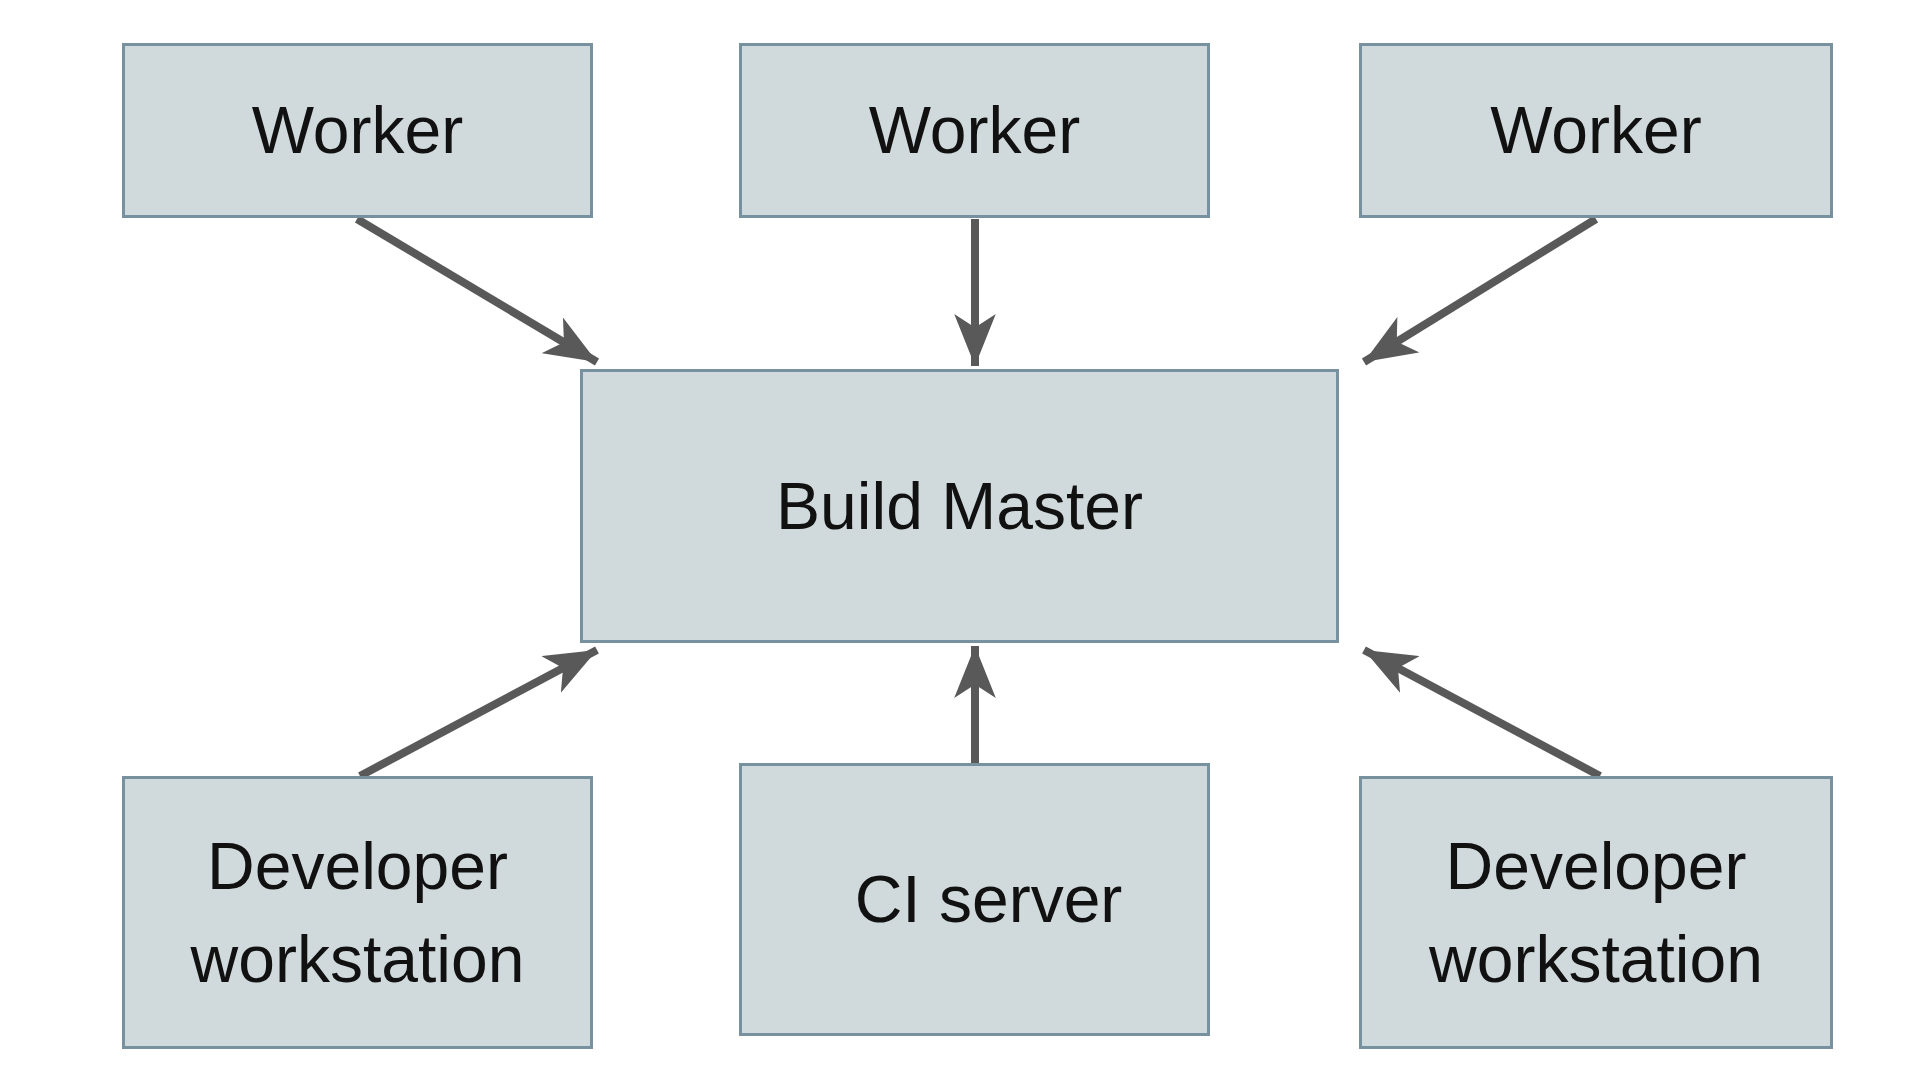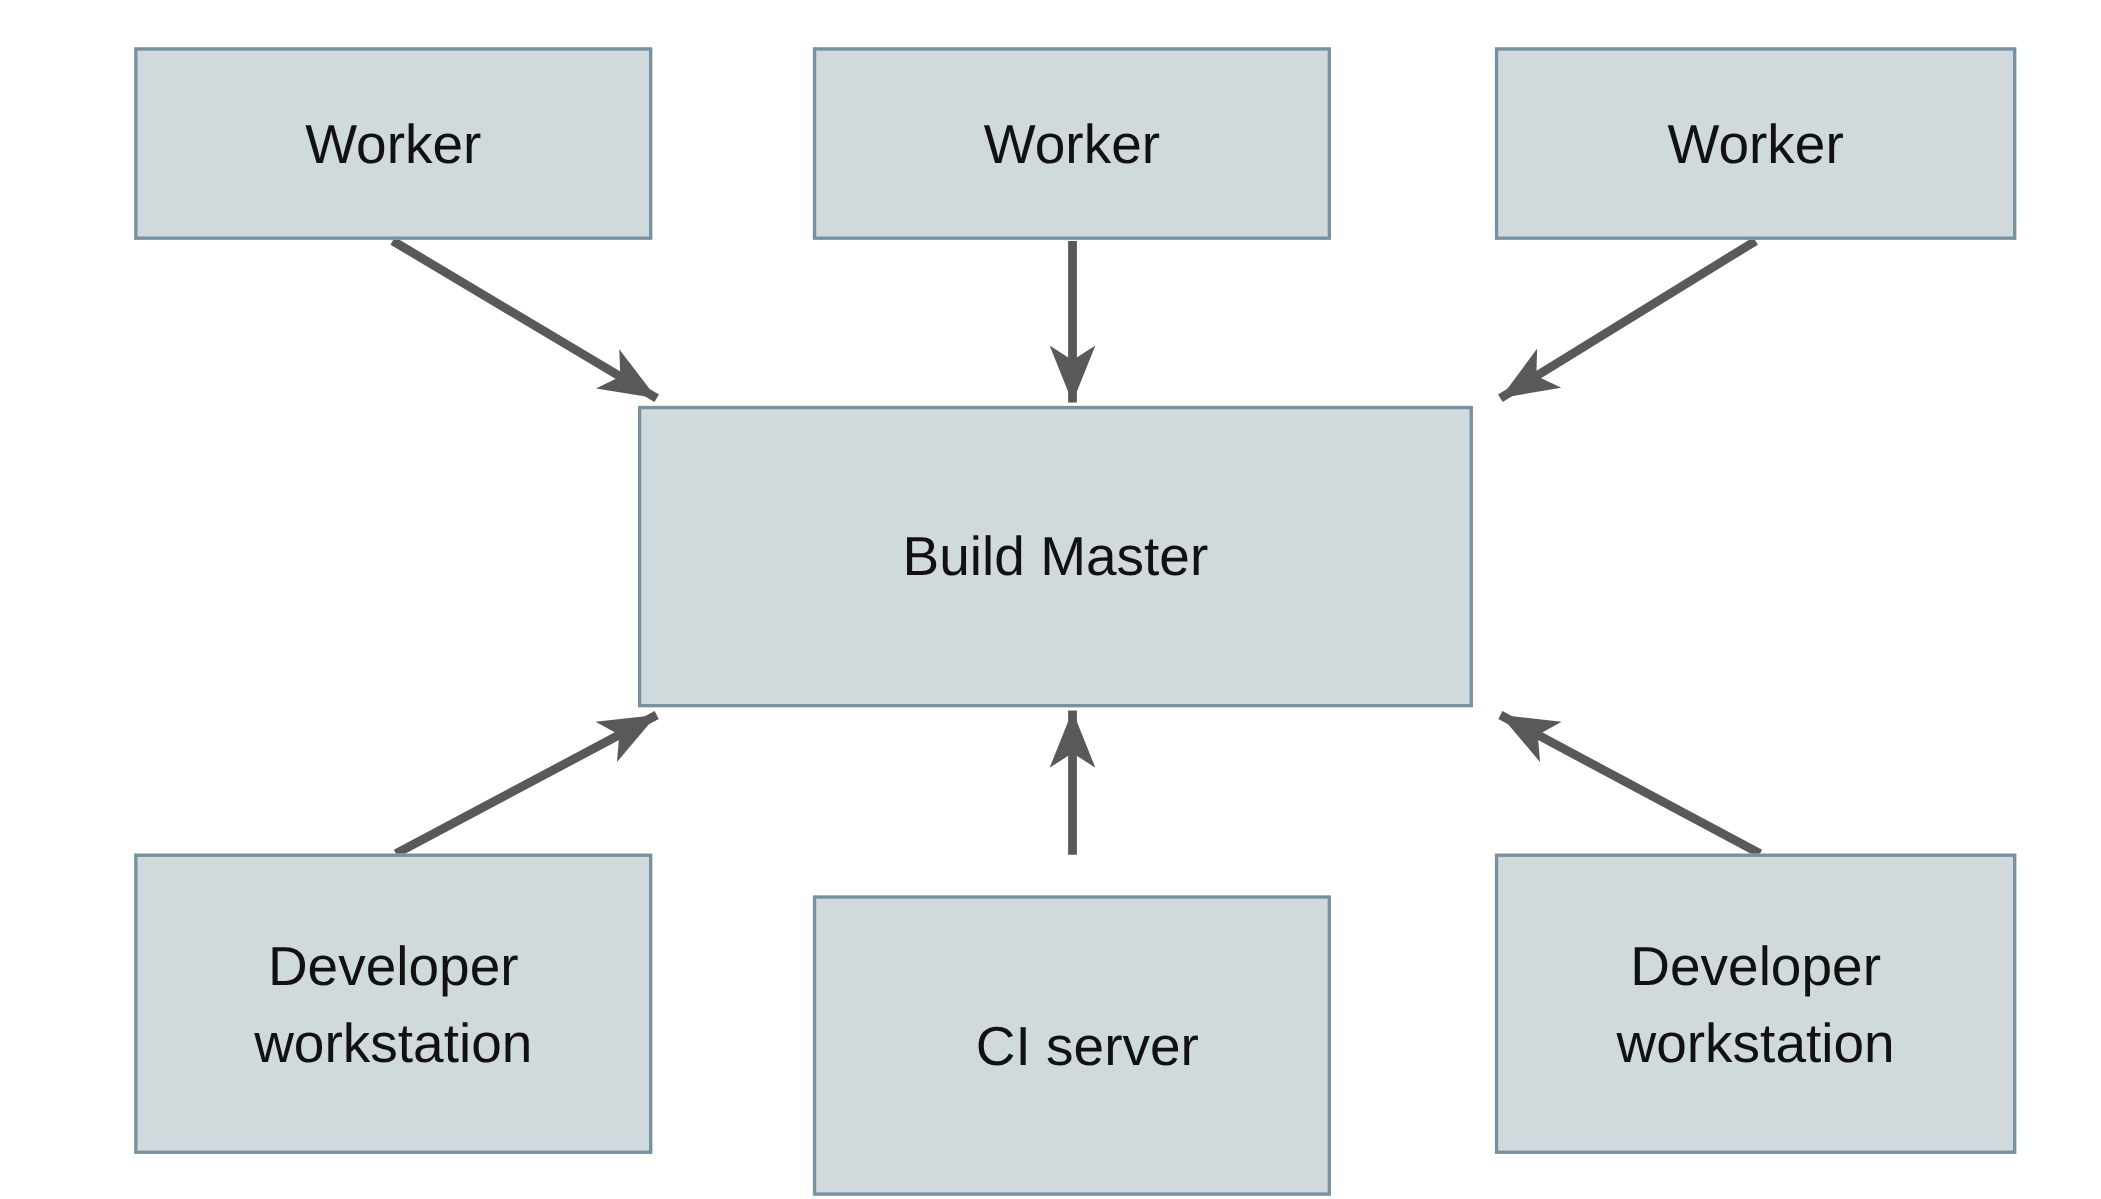--- a/index.html
+++ b/index.html
@@ -26,33 +26,33 @@
   .node {
     position: absolute;
     box-sizing: border-box;
     background: var(--node_fill, #d0d9db);
     border: 3px solid var(--node_border, #78919e);
     display: flex;
     align-items: center;
     justify-content: center;
     text-align: center;
     color: var(--text, #111111);
-    font-size: 50px;
+    font-size: 66px;
     line-height: 1.4;
     padding: 0 12px;
   }
   
   .node-worker-left   { left: 122px;  top: 43px;  width: 471px; height: 175px; }
   .node-worker-middle { left: 739px;  top: 43px;  width: 471px; height: 175px; }
   .node-worker-right  { left: 1359px; top: 43px;  width: 474px; height: 175px; }
   
   .node-build-master  { left: 580px;  top: 369px; width: 759px; height: 274px; }
   
   .node-dev-left      { left: 122px;  top: 776px; width: 471px; height: 273px; }
-  .node-ci-server     { left: 739px;  top: 814px; width: 471px; height: 273px; padding-left: 40px; }
+  .node-ci-server     { left: 739px;  top: 763px; width: 471px; height: 273px; padding-left: 40px; }
   .node-dev-right     { left: 1359px; top: 776px; width: 474px; height: 273px; }
 
   .edge {
     stroke: var(--arrow, #595959);
     stroke-width: 8;
   }
 </style>
 </head>
 <body>
 

